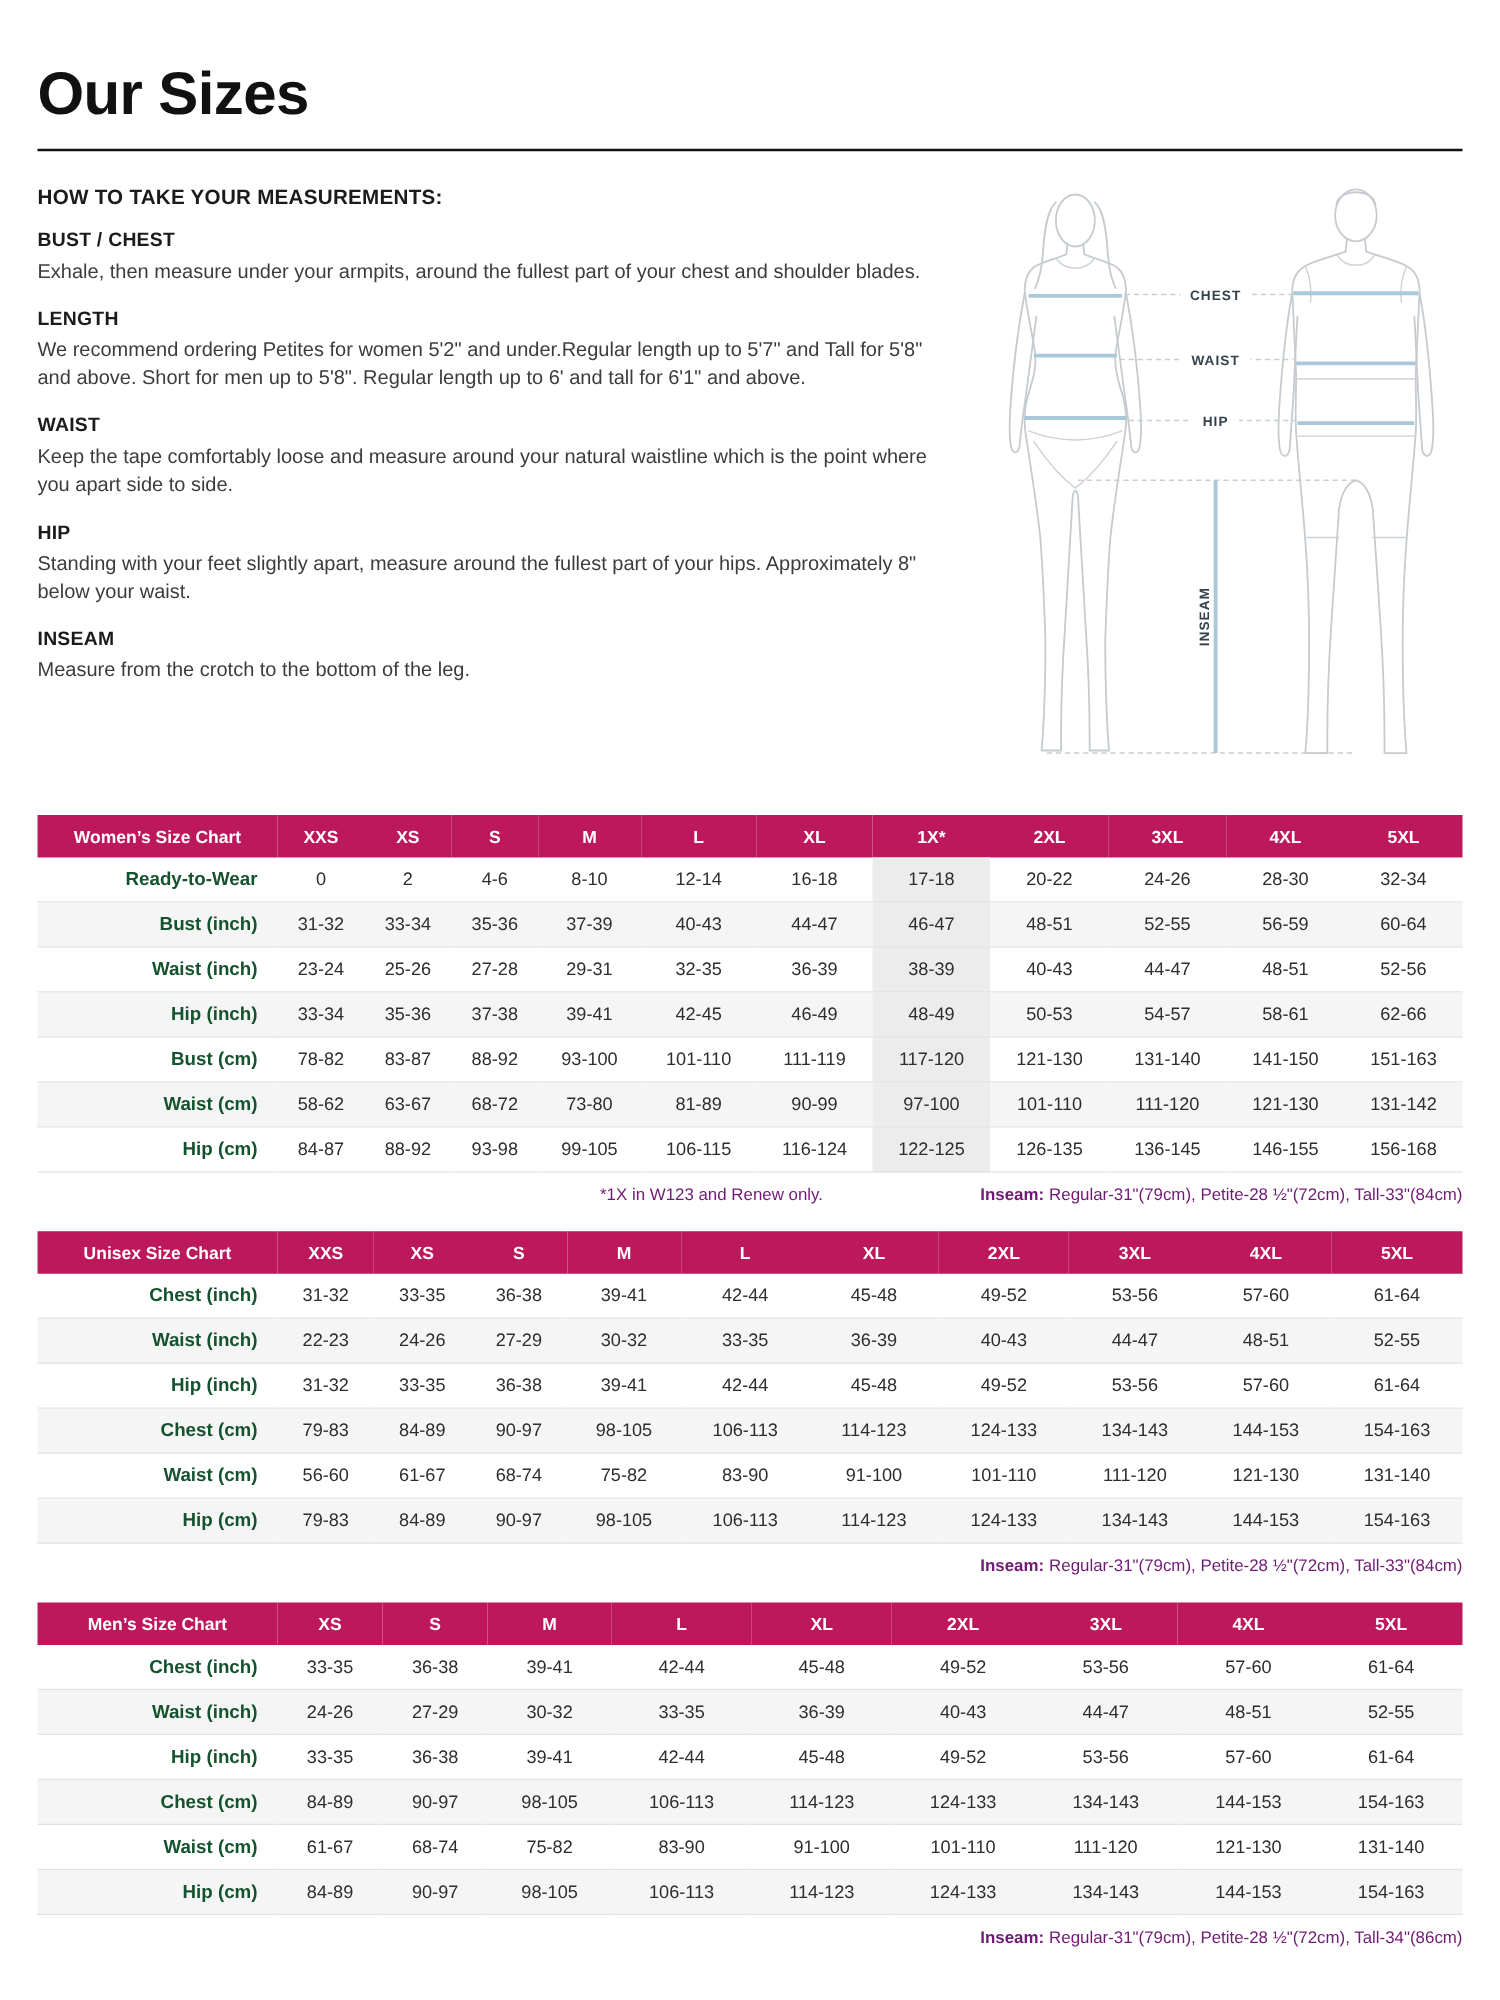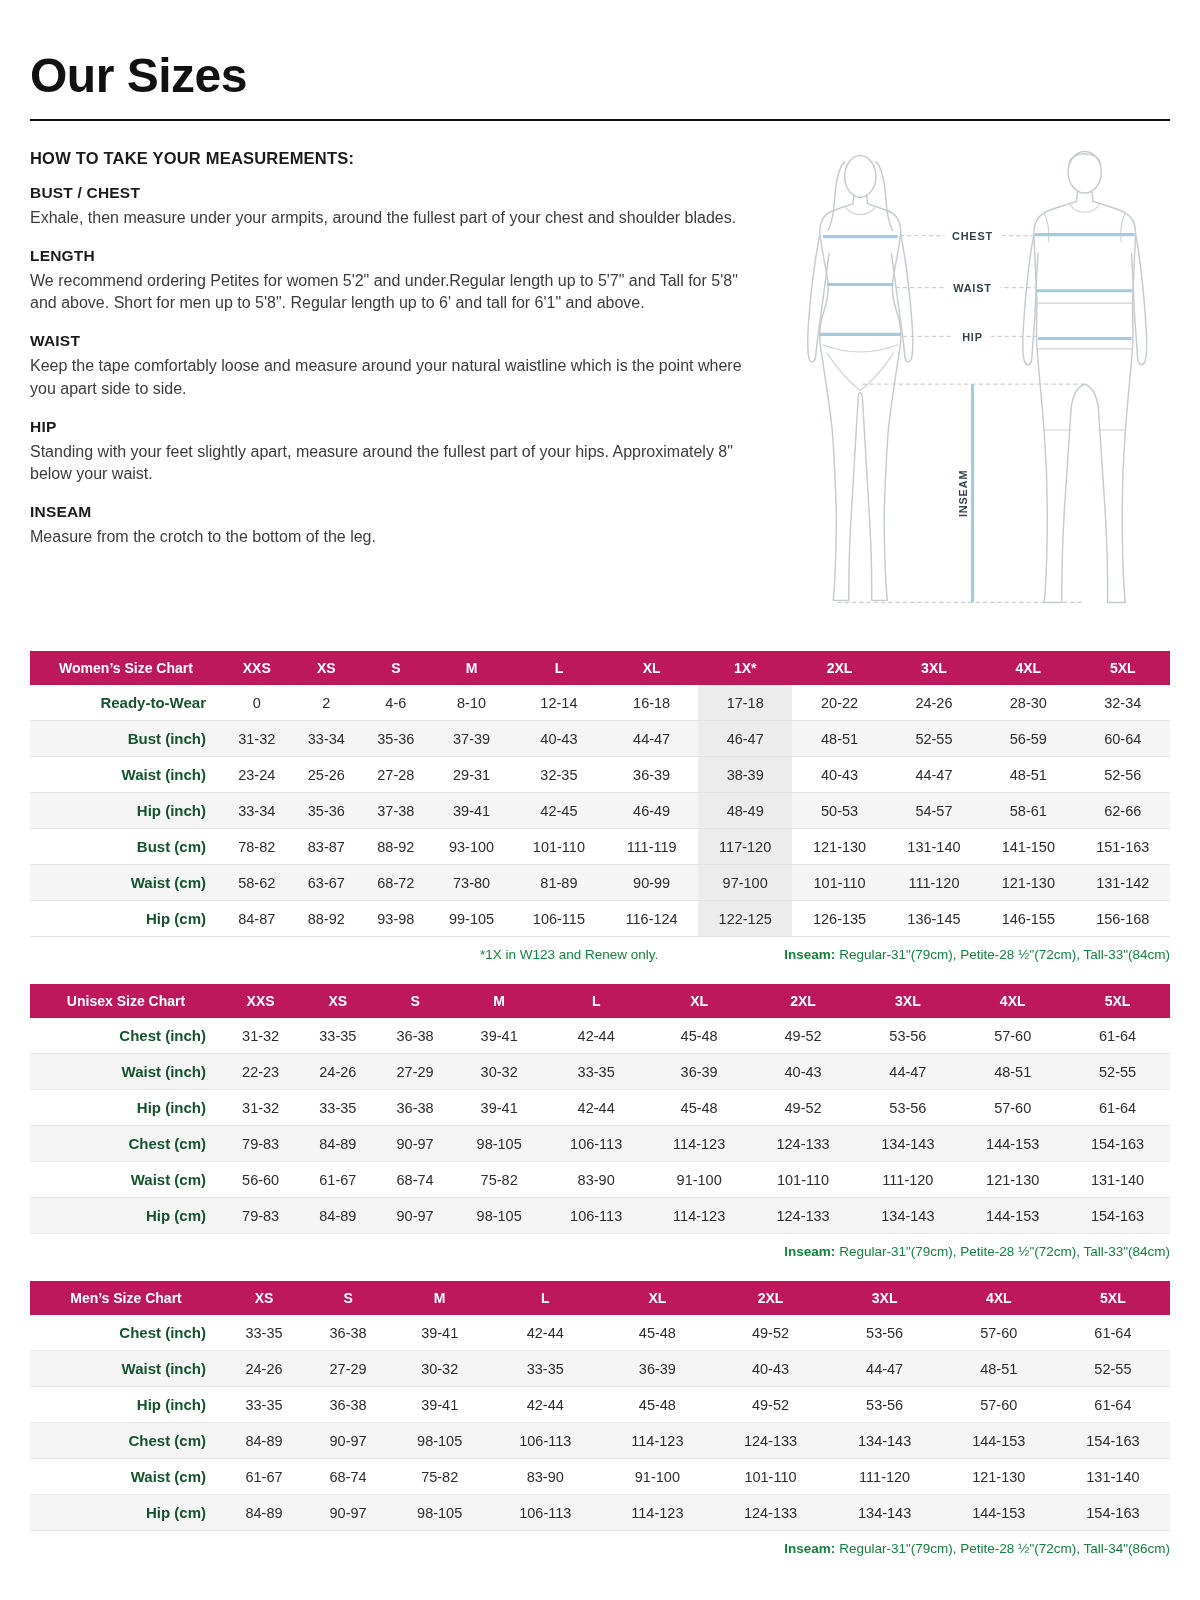--- a/index.html
+++ b/index.html
@@ -93,21 +93,21 @@
     padding: 9px 4px;
   }
   table.size-table tbody td.hl { background: #ececec; }
 
   .footnote-row {
     display: flex;
     justify-content: flex-end;
     align-items: flex-start;
     margin-top: 10px;
     font-size: 13.5px;
-    color: #15803d;
+    color: #701a75;
   }
   .footnote-row .note { margin-right: auto; margin-left: 450px; }
   .footnote-row .inseam b { margin-right: 4px; }
 </style>
 </head>
 <body>
 
 <div class="container">
 
   <h1 class="page-title">Our Sizes</h1>

